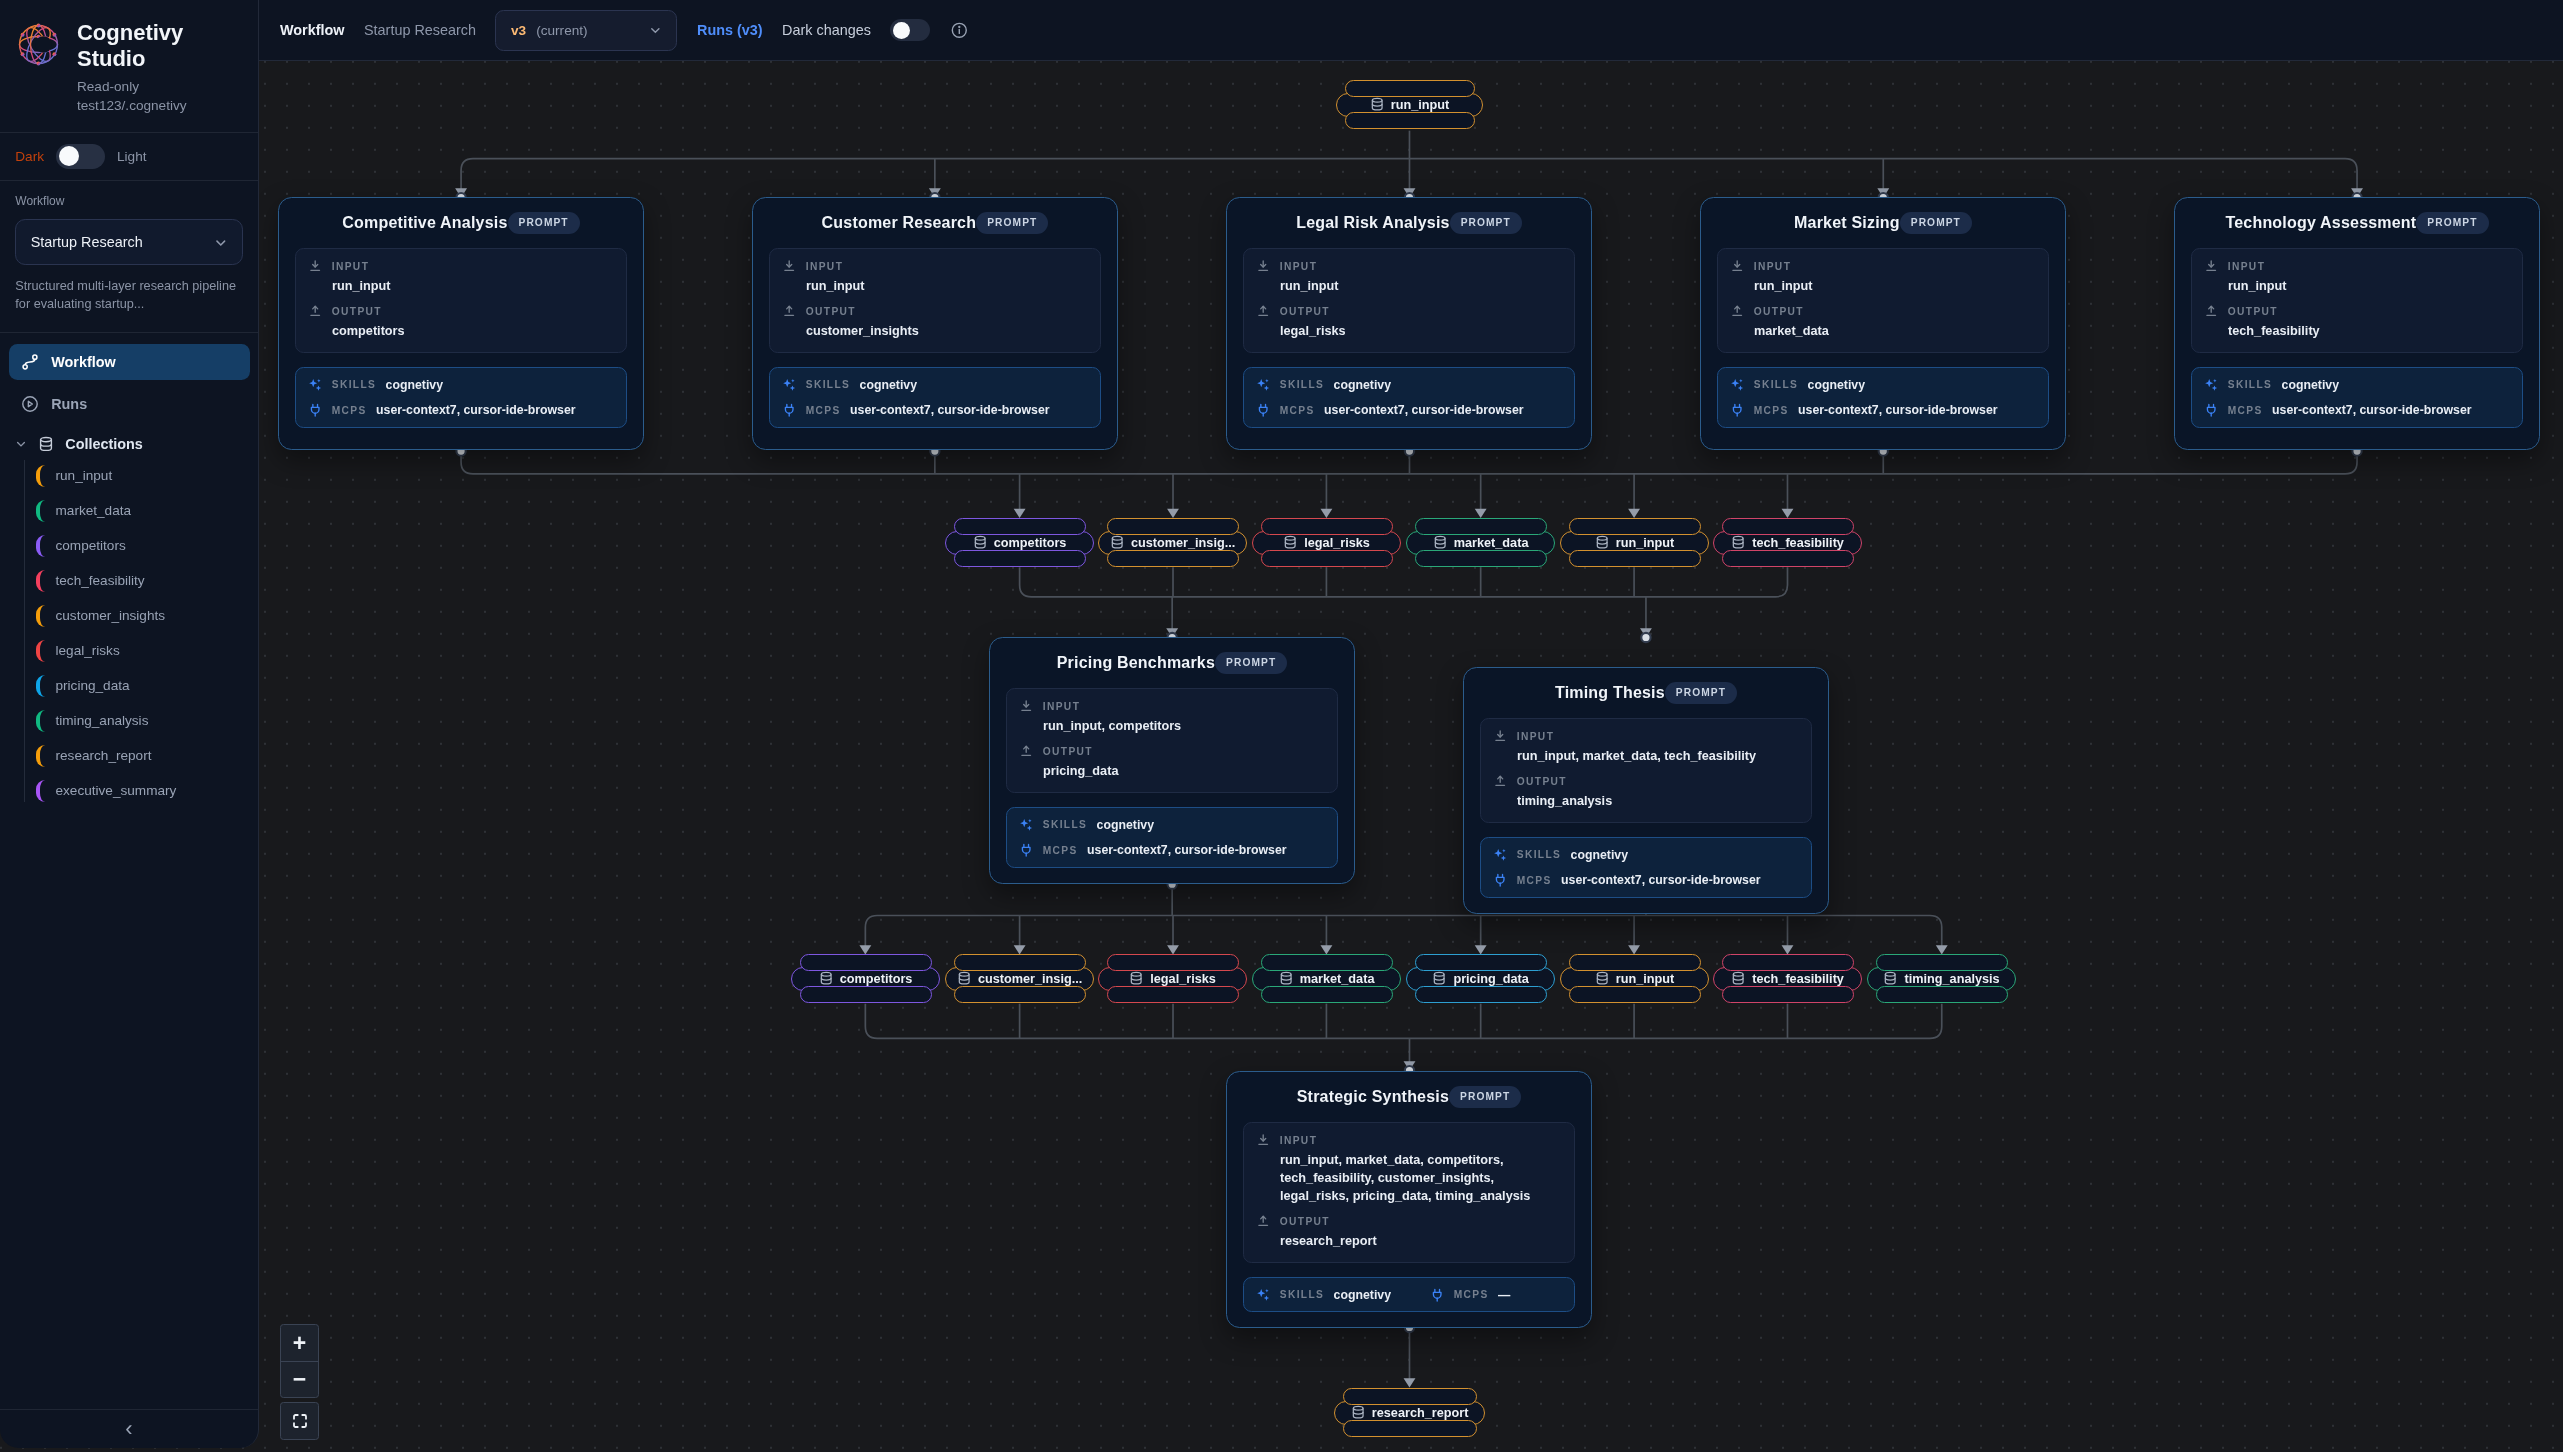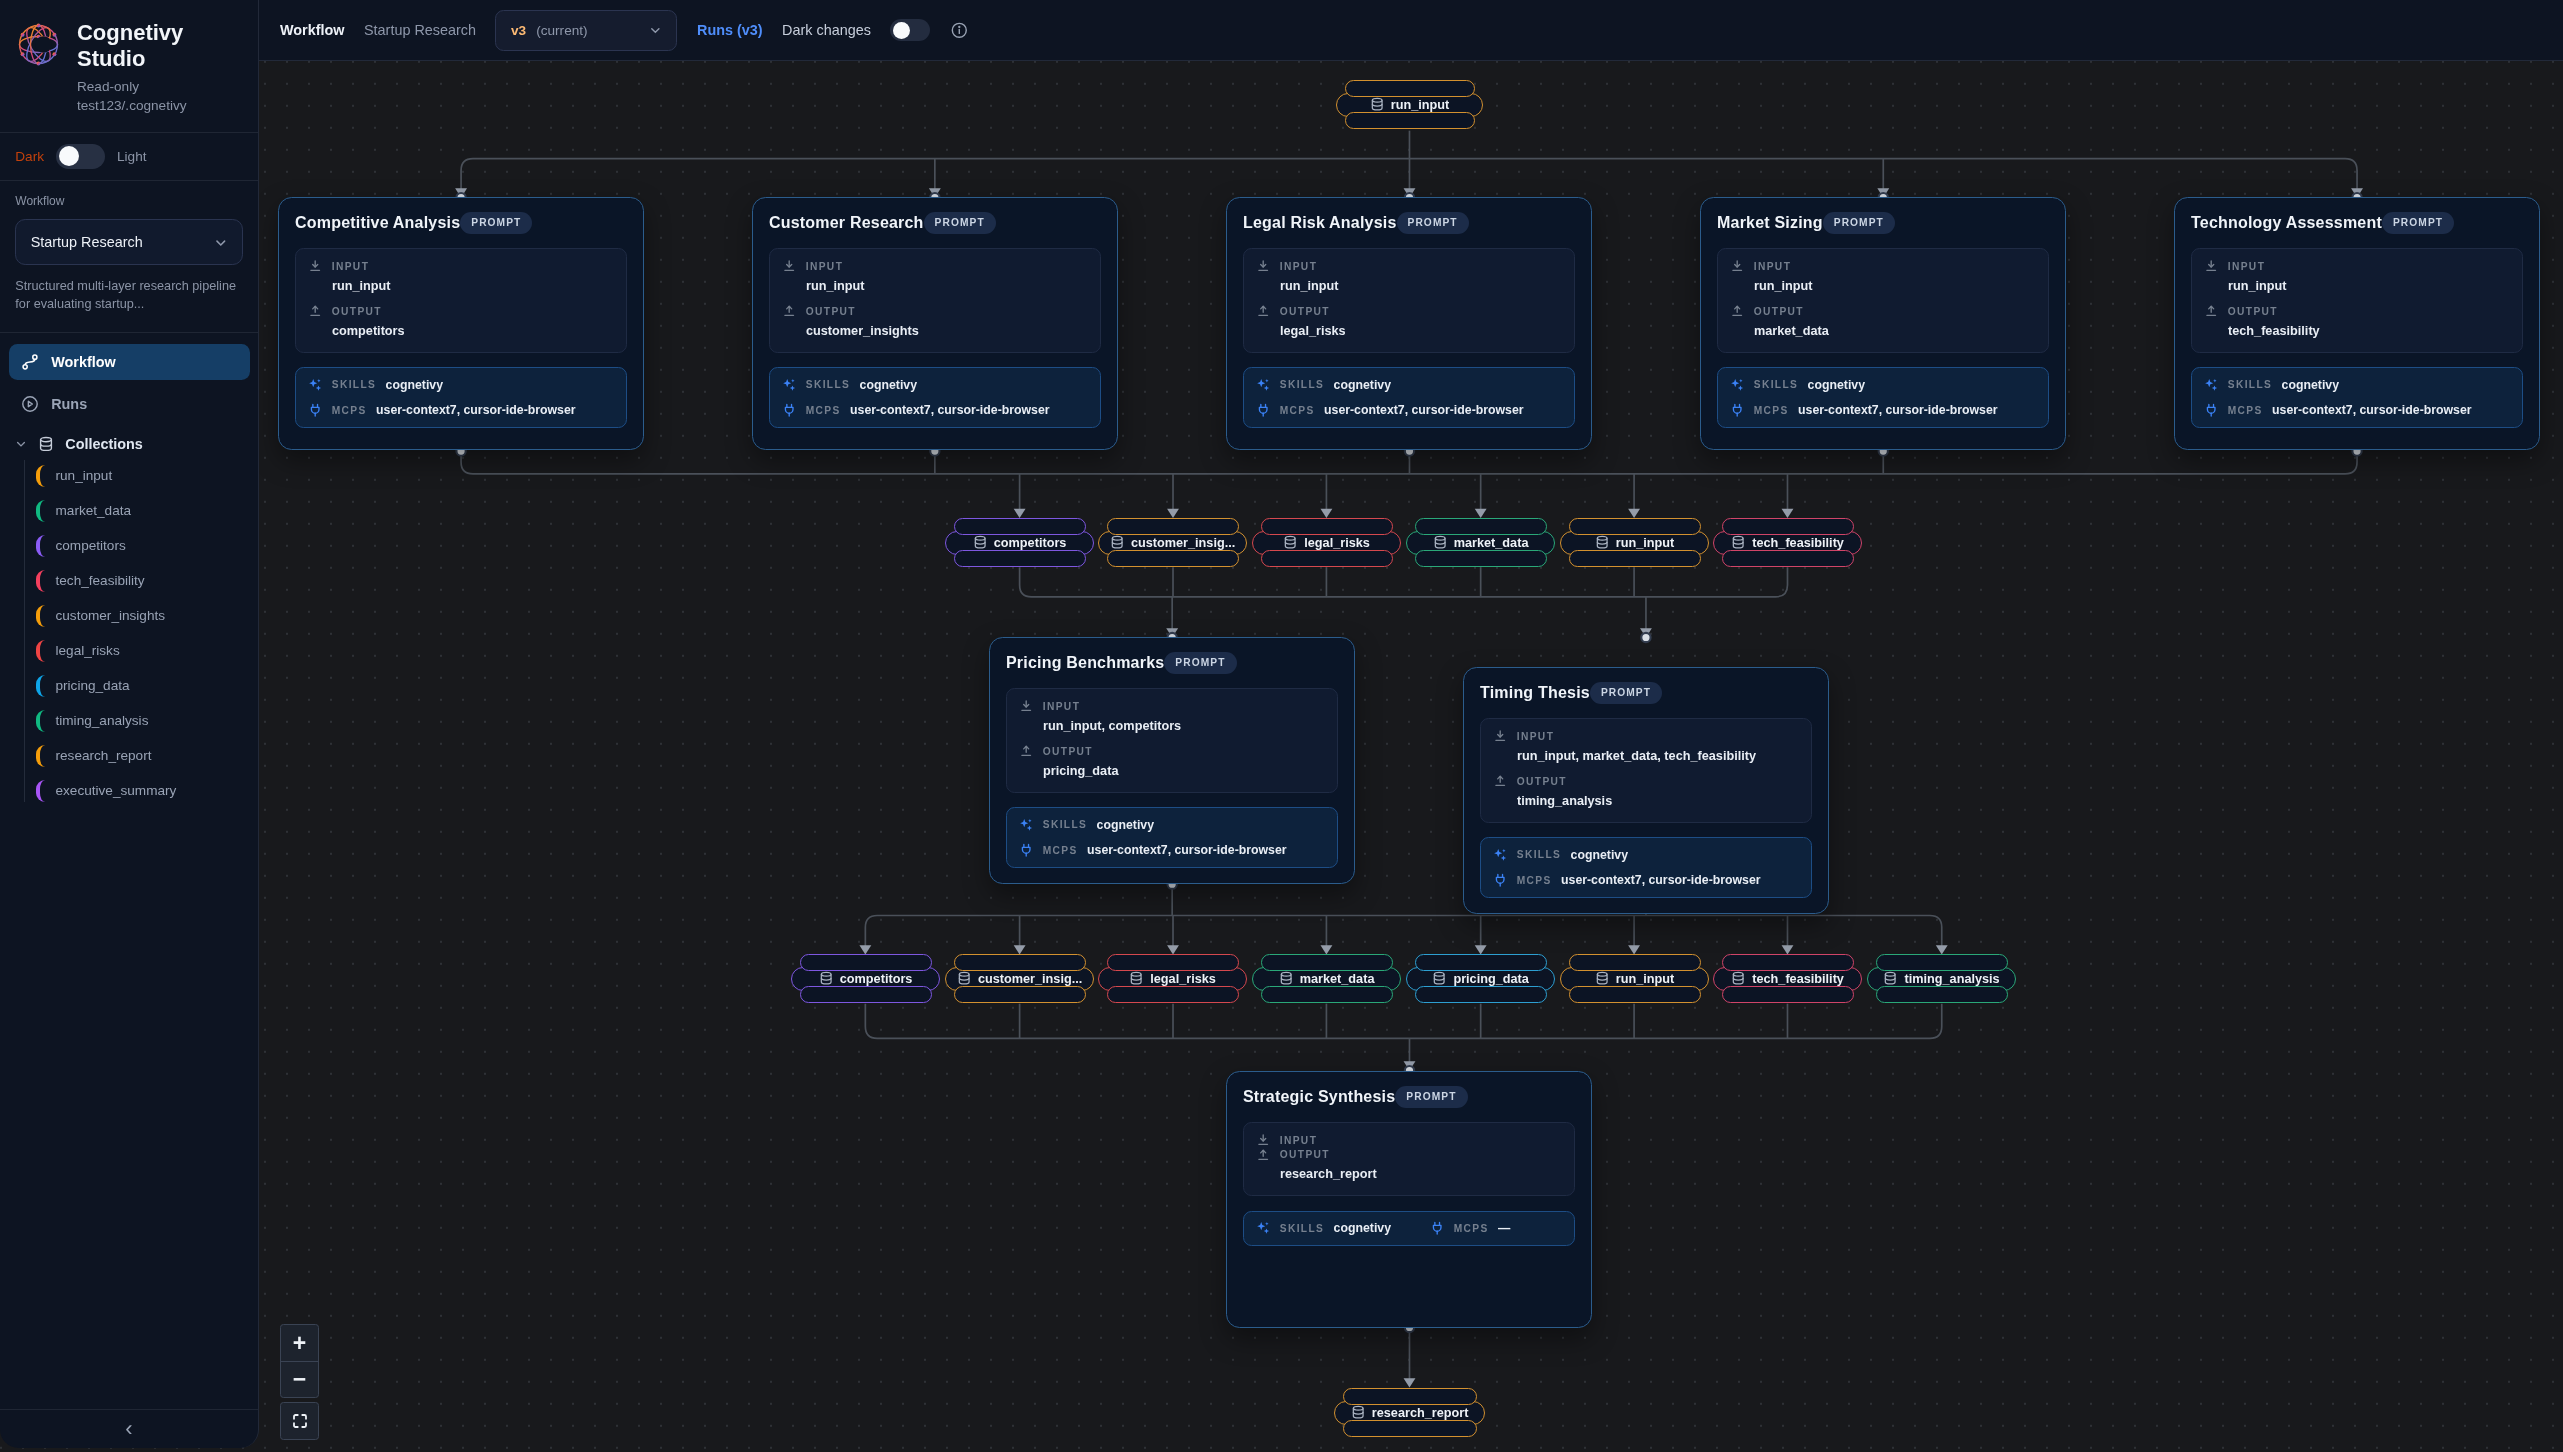--- a/index.html
+++ b/index.html
@@ -9,21 +9,21 @@
 
   
   .canvas { position:absolute; inset:0; background-color:#18191c;
     background-image:radial-gradient(circle,#2e3136 1.4px,transparent 1.4px);
     background-size:22px 22px; background-position:12px 6.8px; }
   .edges { position:absolute; inset:0; pointer-events:none; }
 
   
   .pnode { position:absolute; background:#0a1527; border:1.7px solid #2b5c8c; border-radius:13.6px;
     padding:14.4px 16px; overflow:hidden; box-shadow:0 10.2px 25.4px rgba(0,0,0,.38); }
-  .pnode-head { display:flex; align-items:center; justify-content:flex-start; margin-bottom:14.4px; }
+  .pnode-head { display:flex; align-items:center; justify-content:center; margin-bottom:14.4px; }
   .pnode-title { font-size:16px; font-weight:bold; color:#f0f4f9; letter-spacing:0.2px; }
   .badge { background:#1c2c49; color:#ccd6e4; font-size:10.2px; font-weight:bold; letter-spacing:1.1px;
     border-radius:847px; padding:5.1px 11px; }
   .io-box { background:#101b30; border:0.8px solid #1f2b44; border-radius:8.5px; padding:10.2px 12px; }
   .io-row { display:flex; align-items:center; gap:9.3px; color:#76808f; }
   .io-row svg { width:14.4px; height:14.4px; flex:none; }
   .io-label { font-size:10.2px; font-weight:bold; letter-spacing:1.4px; color:#76808f; }
   .io-value { margin:3.4px 0 9.3px 24px; font-size:12.7px; font-weight:600; color:#e9eef5; line-height:18px; }
   .io-value.last { margin-bottom:1.7px; }
   .skills-box { margin-top:14.4px; background:#0d223c; border:1.3px solid #1d4d85; border-radius:8.5px; padding:9.3px 12px; }
@@ -585,20 +585,21 @@
       <div class="io-row">
         <span style="display:flex">
           <svg viewBox="0 0 16 16" fill="none" stroke="currentColor" stroke-width="1.5" stroke-linecap="round" stroke-linejoin="round">
             <path d="M8 2.2v6.6"></path>
                   <path d="M5.2 6.2L8 9l2.8-2.8"></path>
                   <path d="M3.2 12.6h9.6"></path>
           </svg>
         </span>
         <span class="io-label lbl-input">INPUT</span>
       </div>
+      <div class="io-value val-input">run_input, market_data, competitors, tech_feasibility, customer_insights, legal_risks, pricing_data, timing_analysis</div>
       <div class="io-row">
         <span style="display:flex">
           <svg viewBox="0 0 16 16" fill="none" stroke="currentColor" stroke-width="1.5" stroke-linecap="round" stroke-linejoin="round">
             <path d="M8 9.2V2.6"></path>
                   <path d="M5.2 5.4L8 2.6l2.8 2.8"></path>
                   <path d="M3.2 12.6h9.6"></path>
           </svg>
         </span>
         <span class="io-label lbl-output">OUTPUT</span>
       </div>

